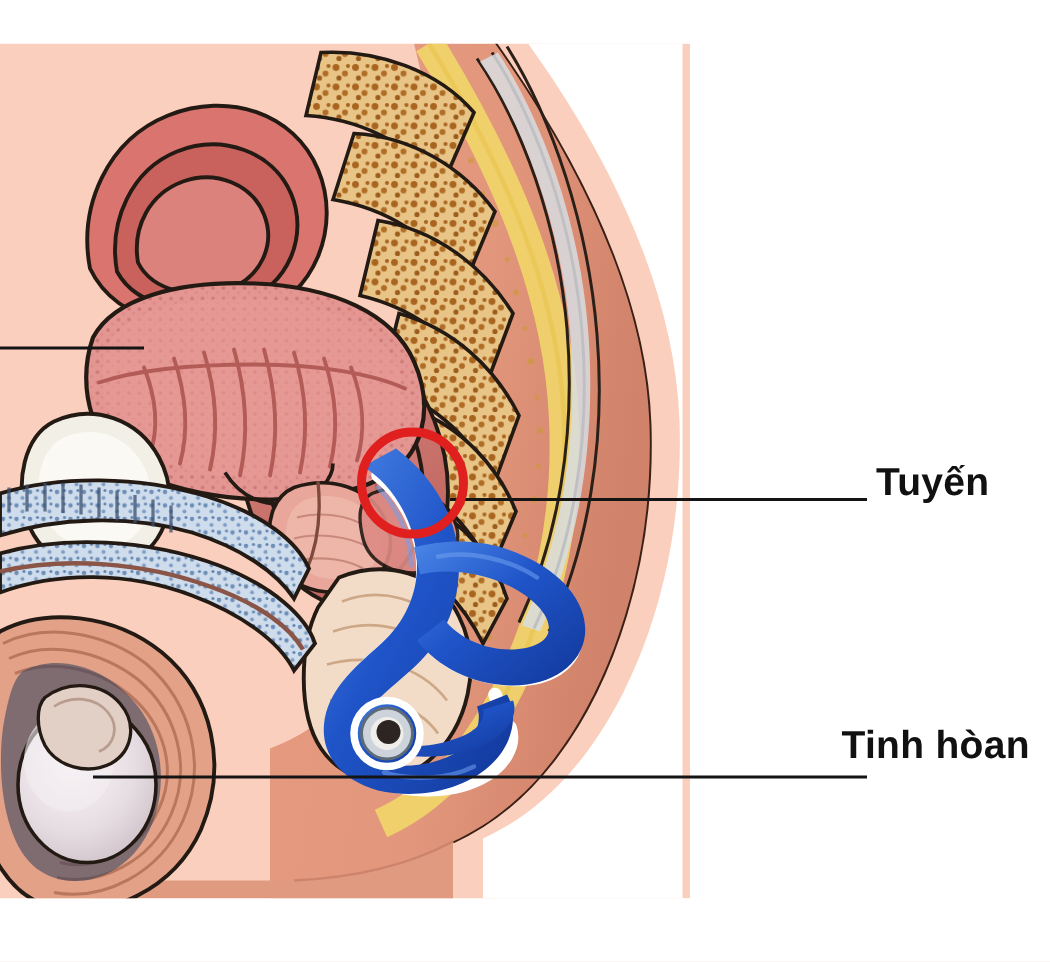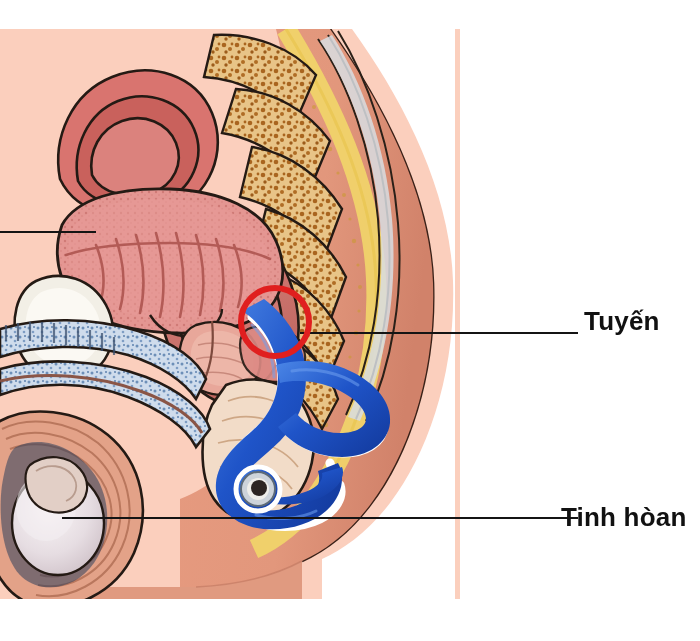--- a/index.html
+++ b/index.html
@@ -17,21 +17,21 @@
   #leader-bladder{left:0px;  top:231px; width:96px;}
   #leader-prostate{left:300px;top:332px; width:278px;}
   #leader-testicle{left:62px; top:517px; width:516px;}
 
   #red-ring{position:absolute;left:238px;top:285px;width:62px;height:62px;
             border:6px solid #e01f1f;border-radius:50%;box-sizing:content-box;}
 
   .label{position:absolute;color:#111111;font-weight:bold;
          font-size:26px;line-height:30px;letter-spacing:.2px;white-space:nowrap;}
   #label-prostate{left:584px;top:306px;}
-  #label-testicle{left:561px;top:502px;}
+  #label-testicle{left:561px;top:481px;}
 </style>
 </head>
 <body>
 
 <div id="stage">
 
   <div id="illus">
   <svg width="540" height="570" viewBox="0 0 540 570" xmlns="http://www.w3.org/2000/svg">
     <defs>
 

